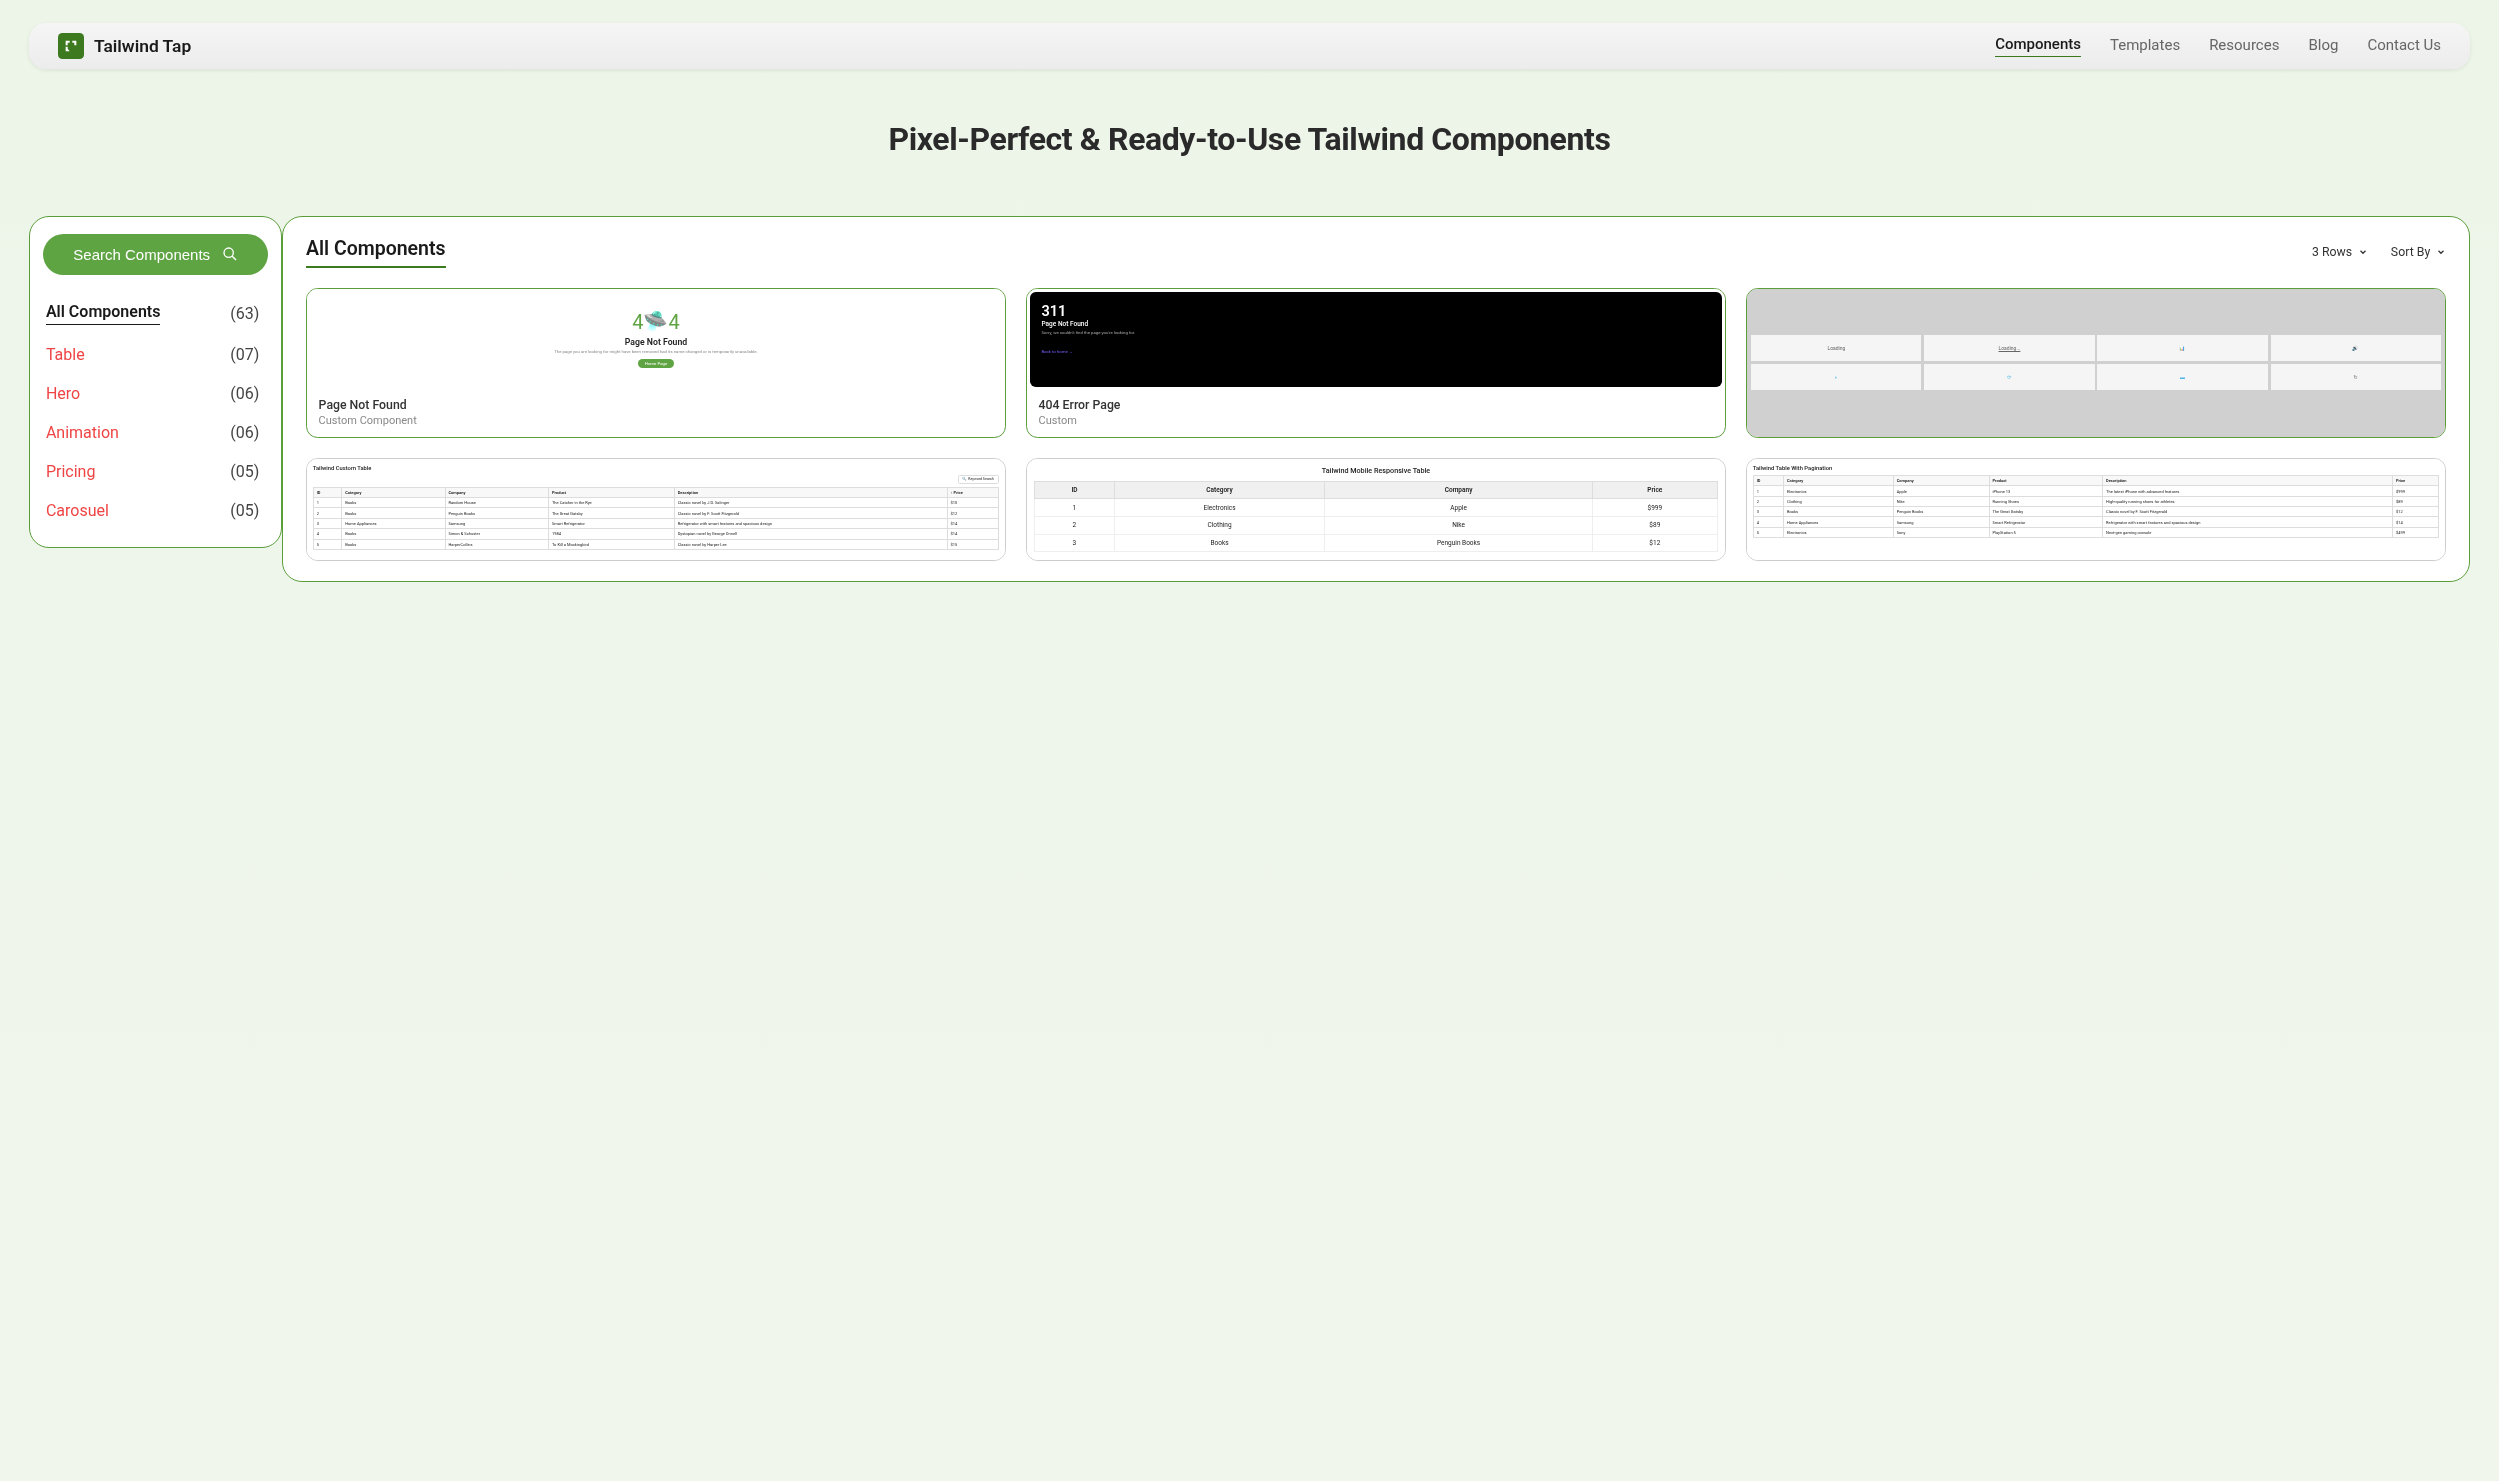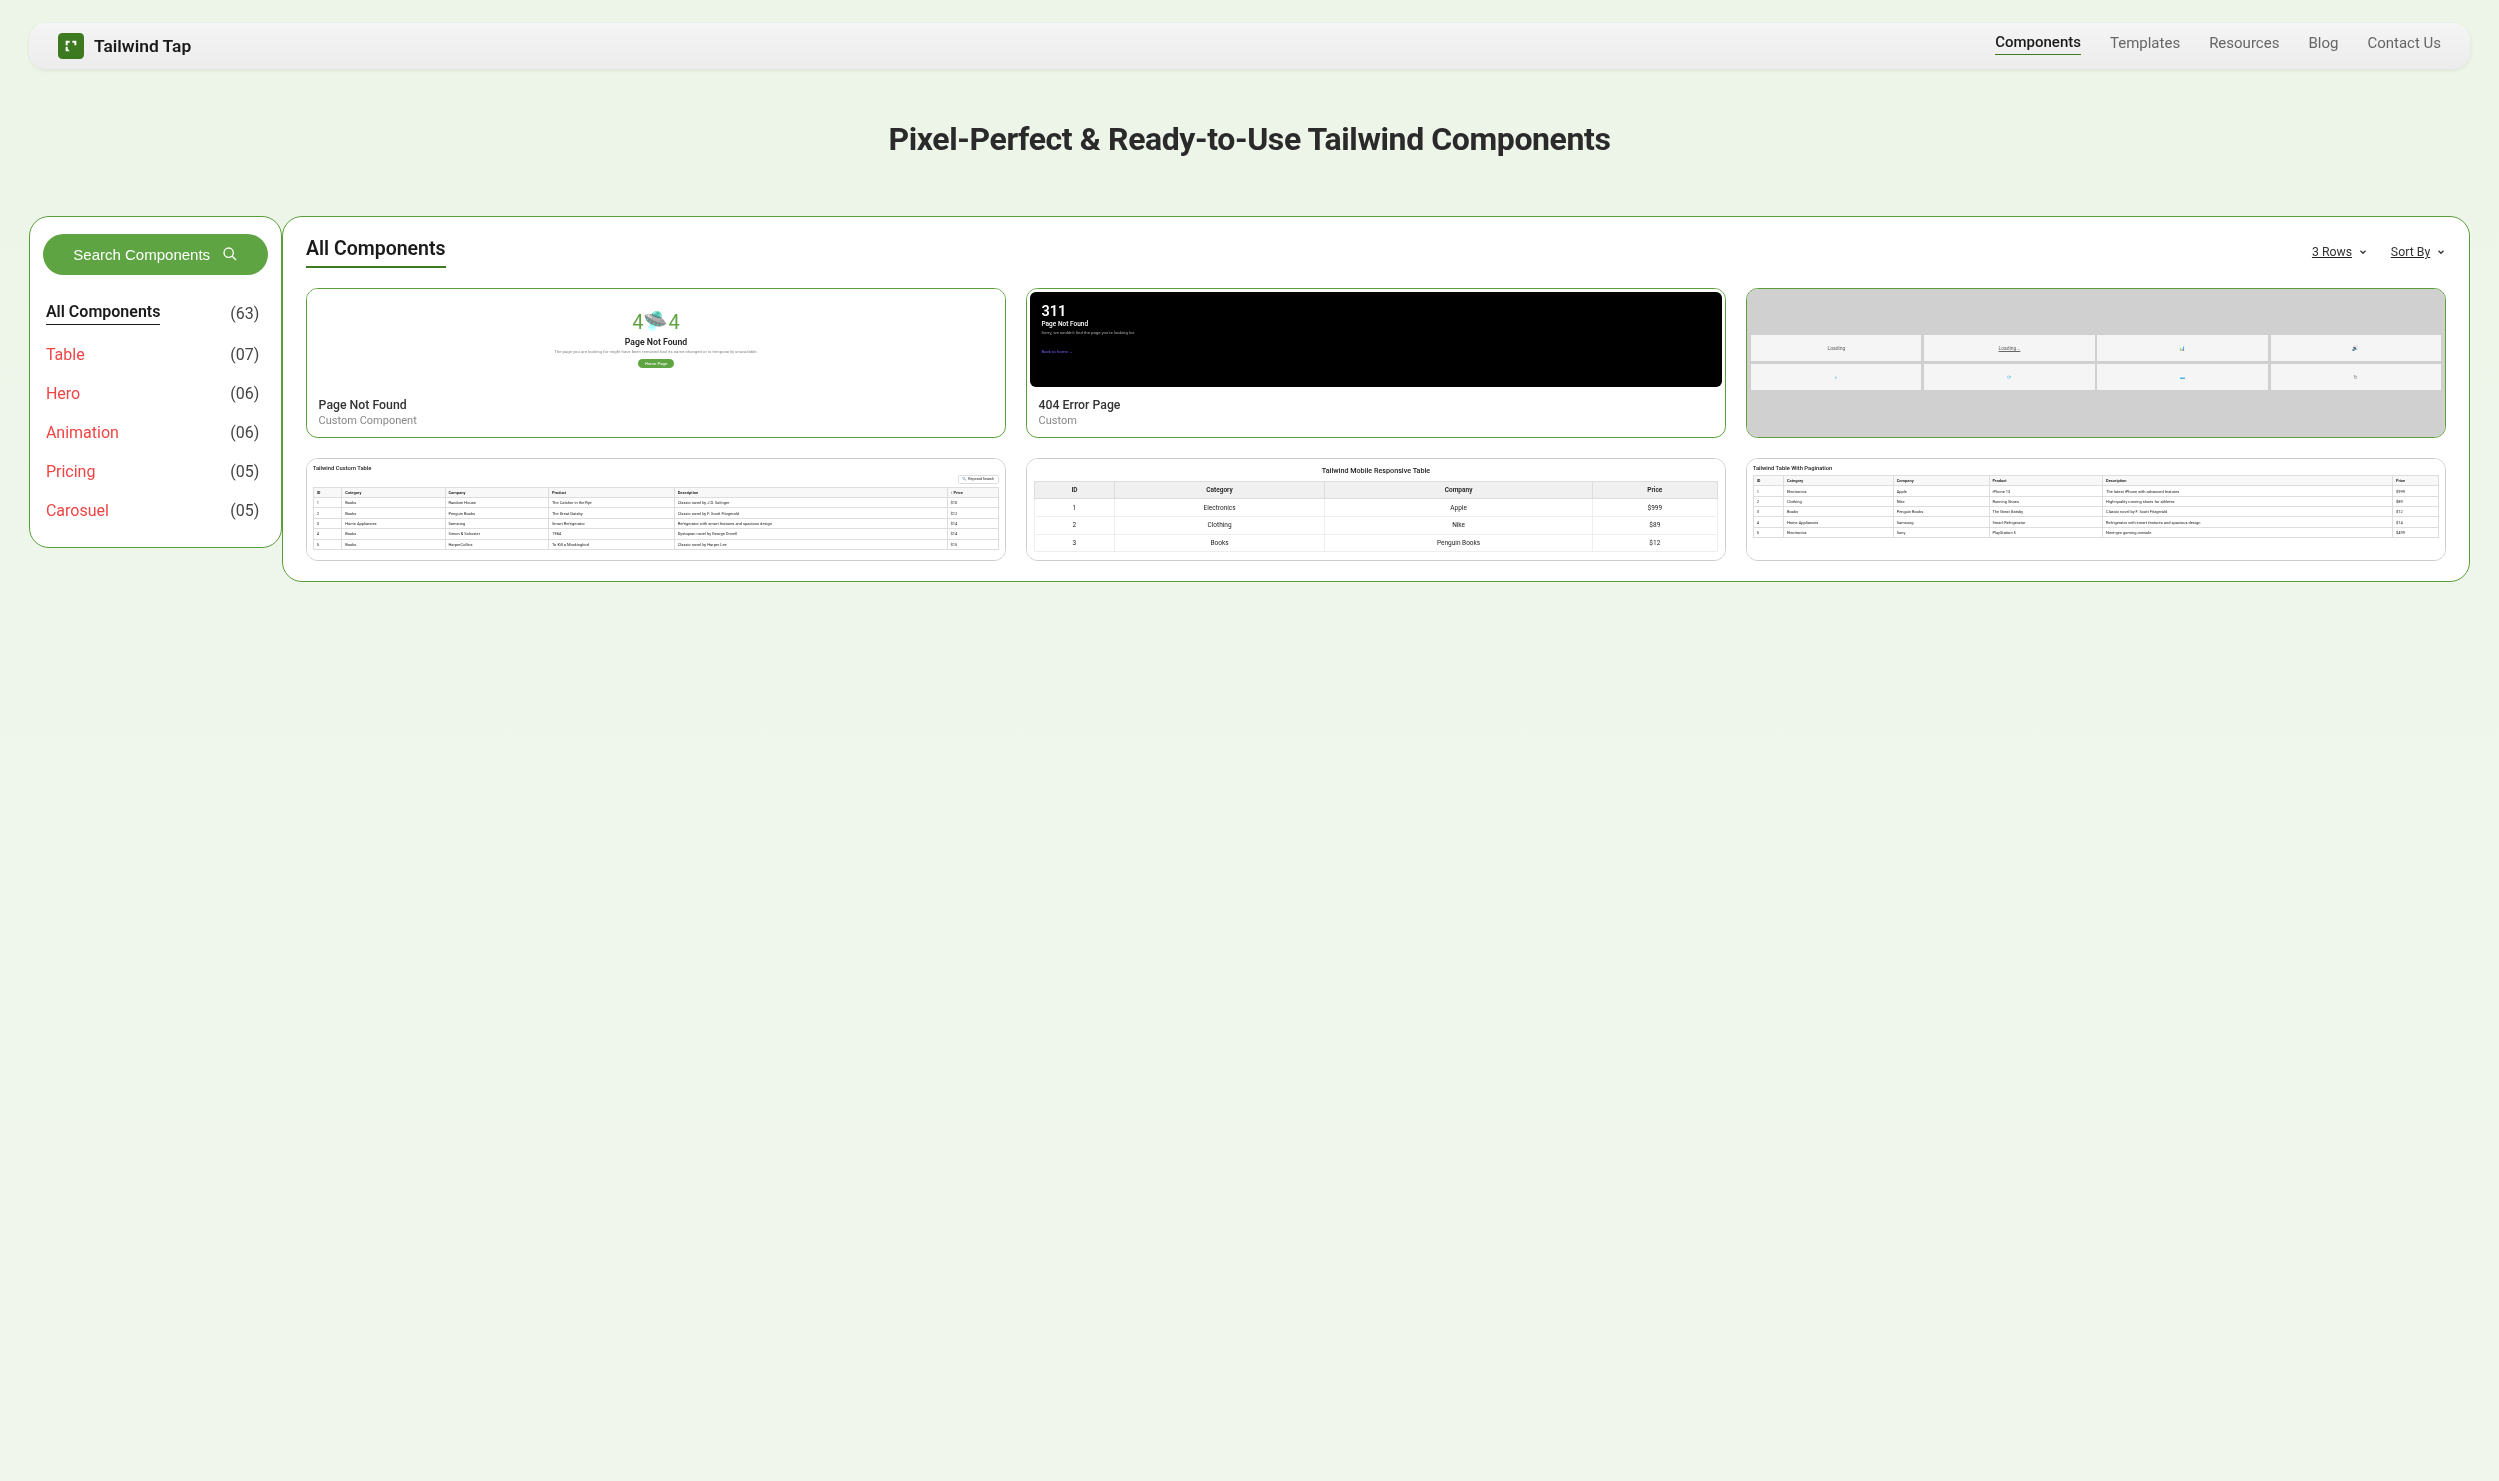--- a/index.html
+++ b/index.html
@@ -8,21 +8,21 @@
       background: linear-gradient(180deg, #edf5e9 0%, #f0f6ec 100%);
       min-height: 100vh;
       color: #222;
     }
     .header {
       background: linear-gradient(180deg, #f5f5f5 0%, #ececec 100%);
       border-radius: 17.4px;
       margin: 23px 29px 0 29px;
       padding: 10px 29px;
       display: flex;
-      align-items: flex-start;
+      align-items: center;
       justify-content: space-between;
       box-shadow: 0 1.4px 4.3px rgba(0,0,0,0.08);
     }
     .logo-section {
       display: flex;
       align-items: center;
       gap: 10px;
     }
     .logo-icon {
       width: 26px;
@@ -153,21 +153,20 @@
       font-size: 19.5px;
       font-weight: 600;
       color: #1a1a1a;
       border-bottom: 2.2px solid #3d7a1f;
       padding-bottom: 5.8px;
     }
     .main-controls {
       display: flex;
       gap: 23px;
       align-items: flex-start;
-      text-decoration: underline;
     }
     .control {
       display: flex;
       align-items: center;
       gap: 5.8px;
       font-size: 12.3px;
       color: #333;
       cursor: pointer;
     }
     .control svg { width: 10px; height: 10px; }

